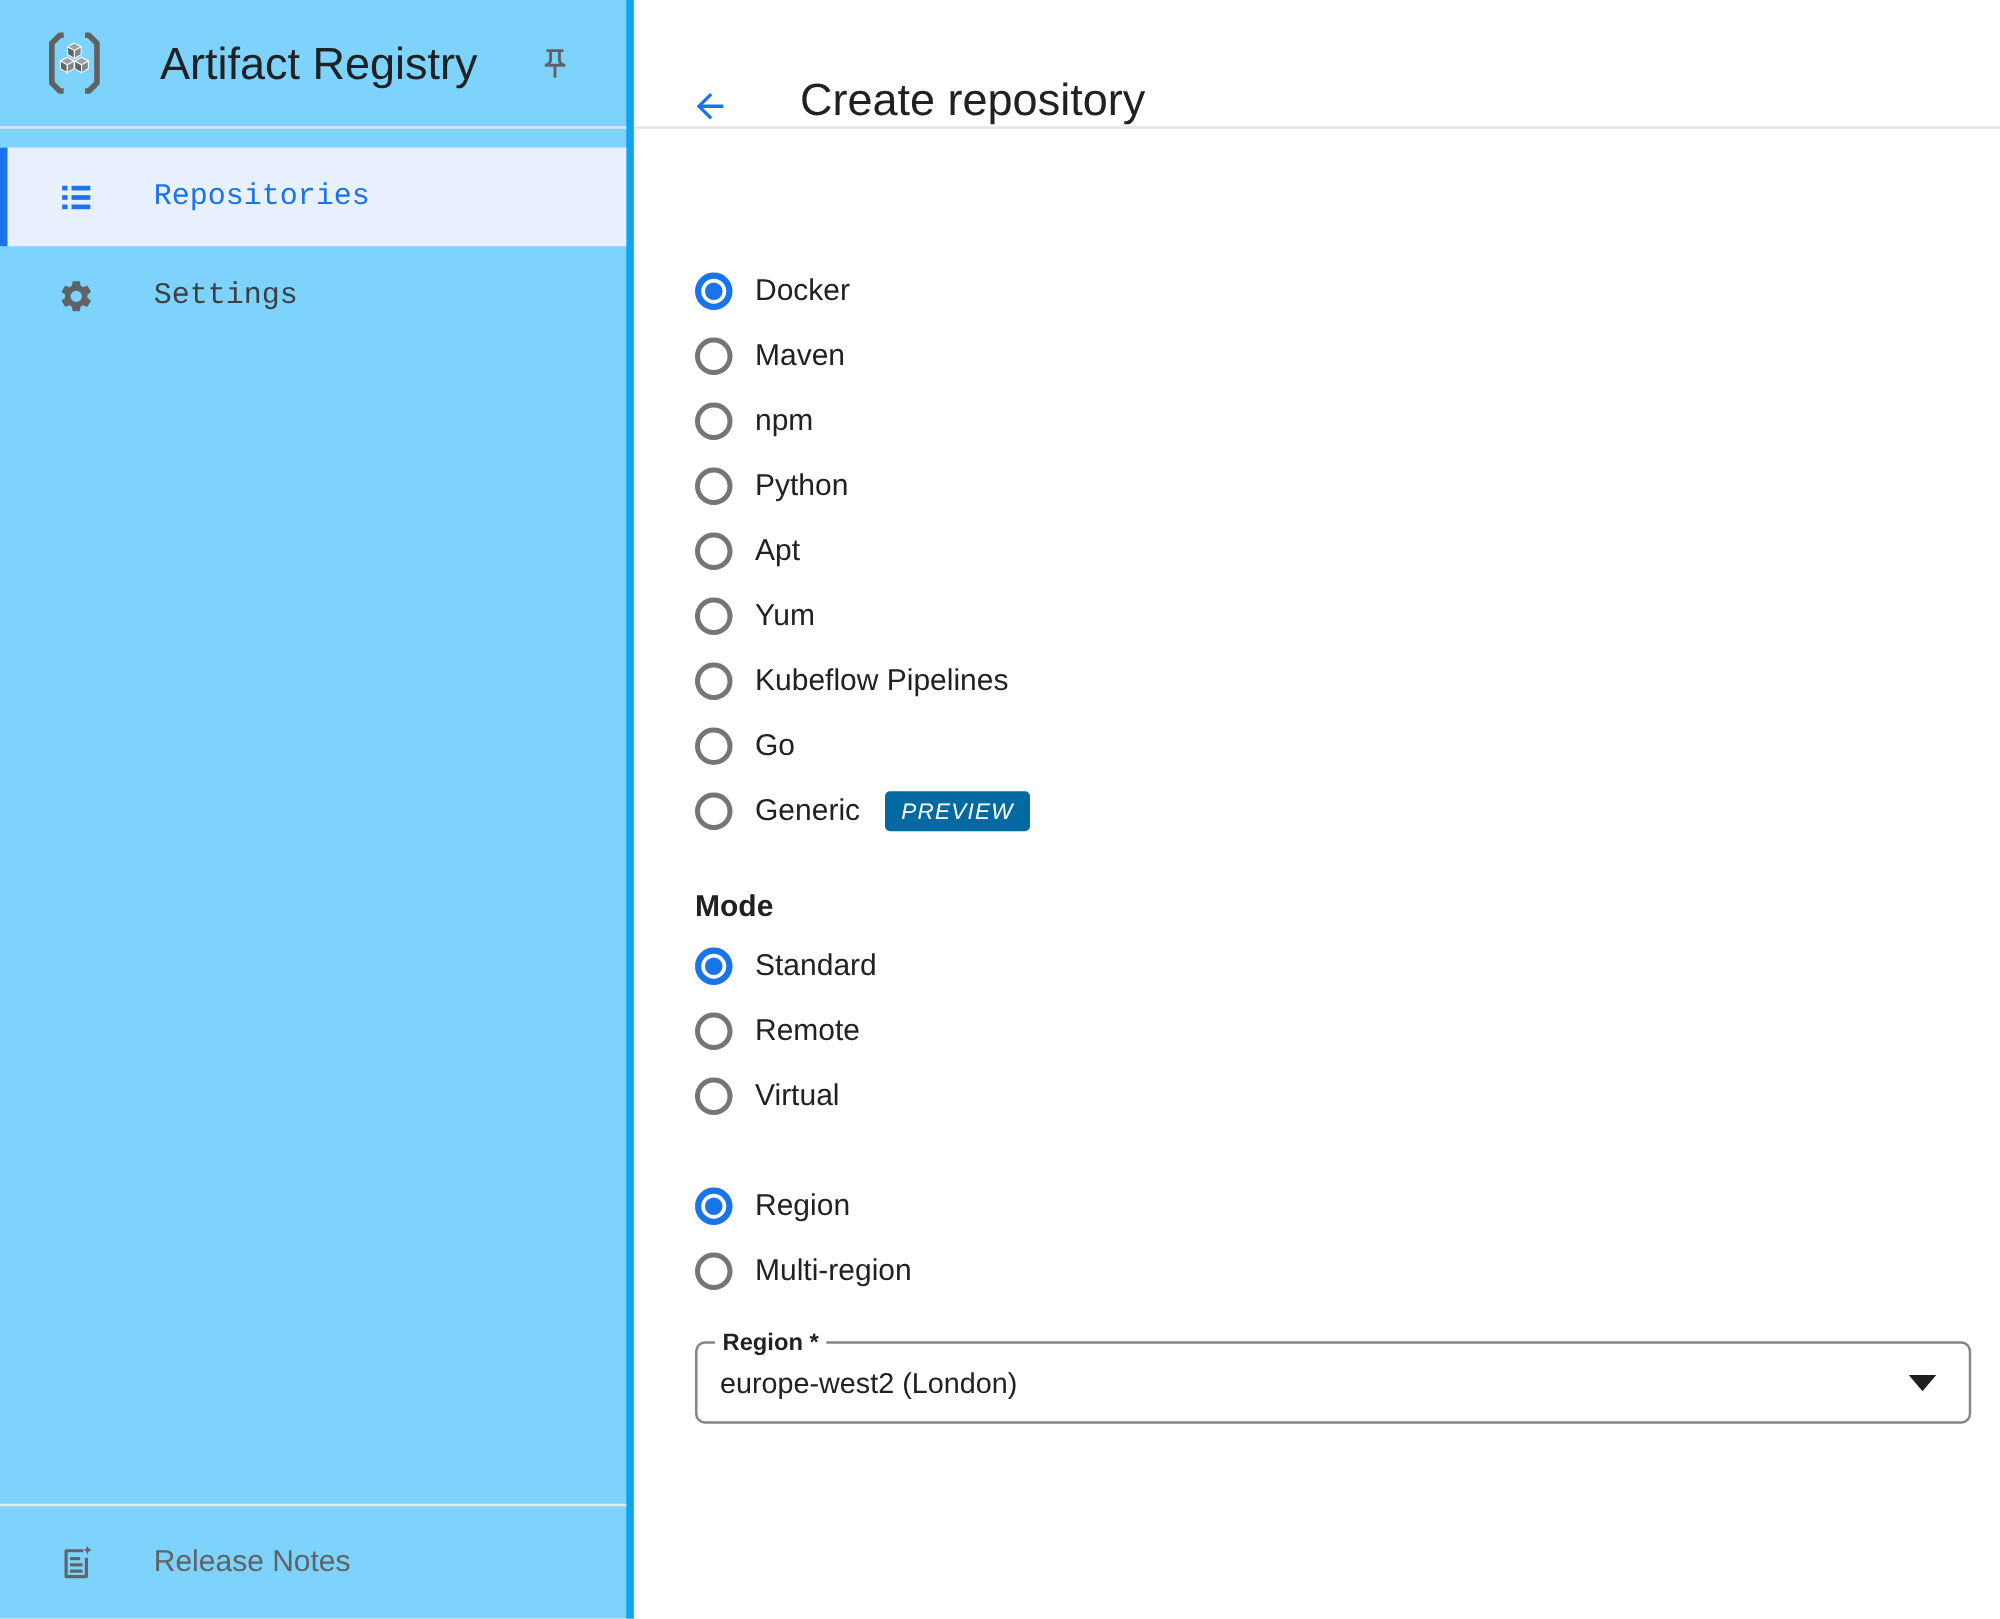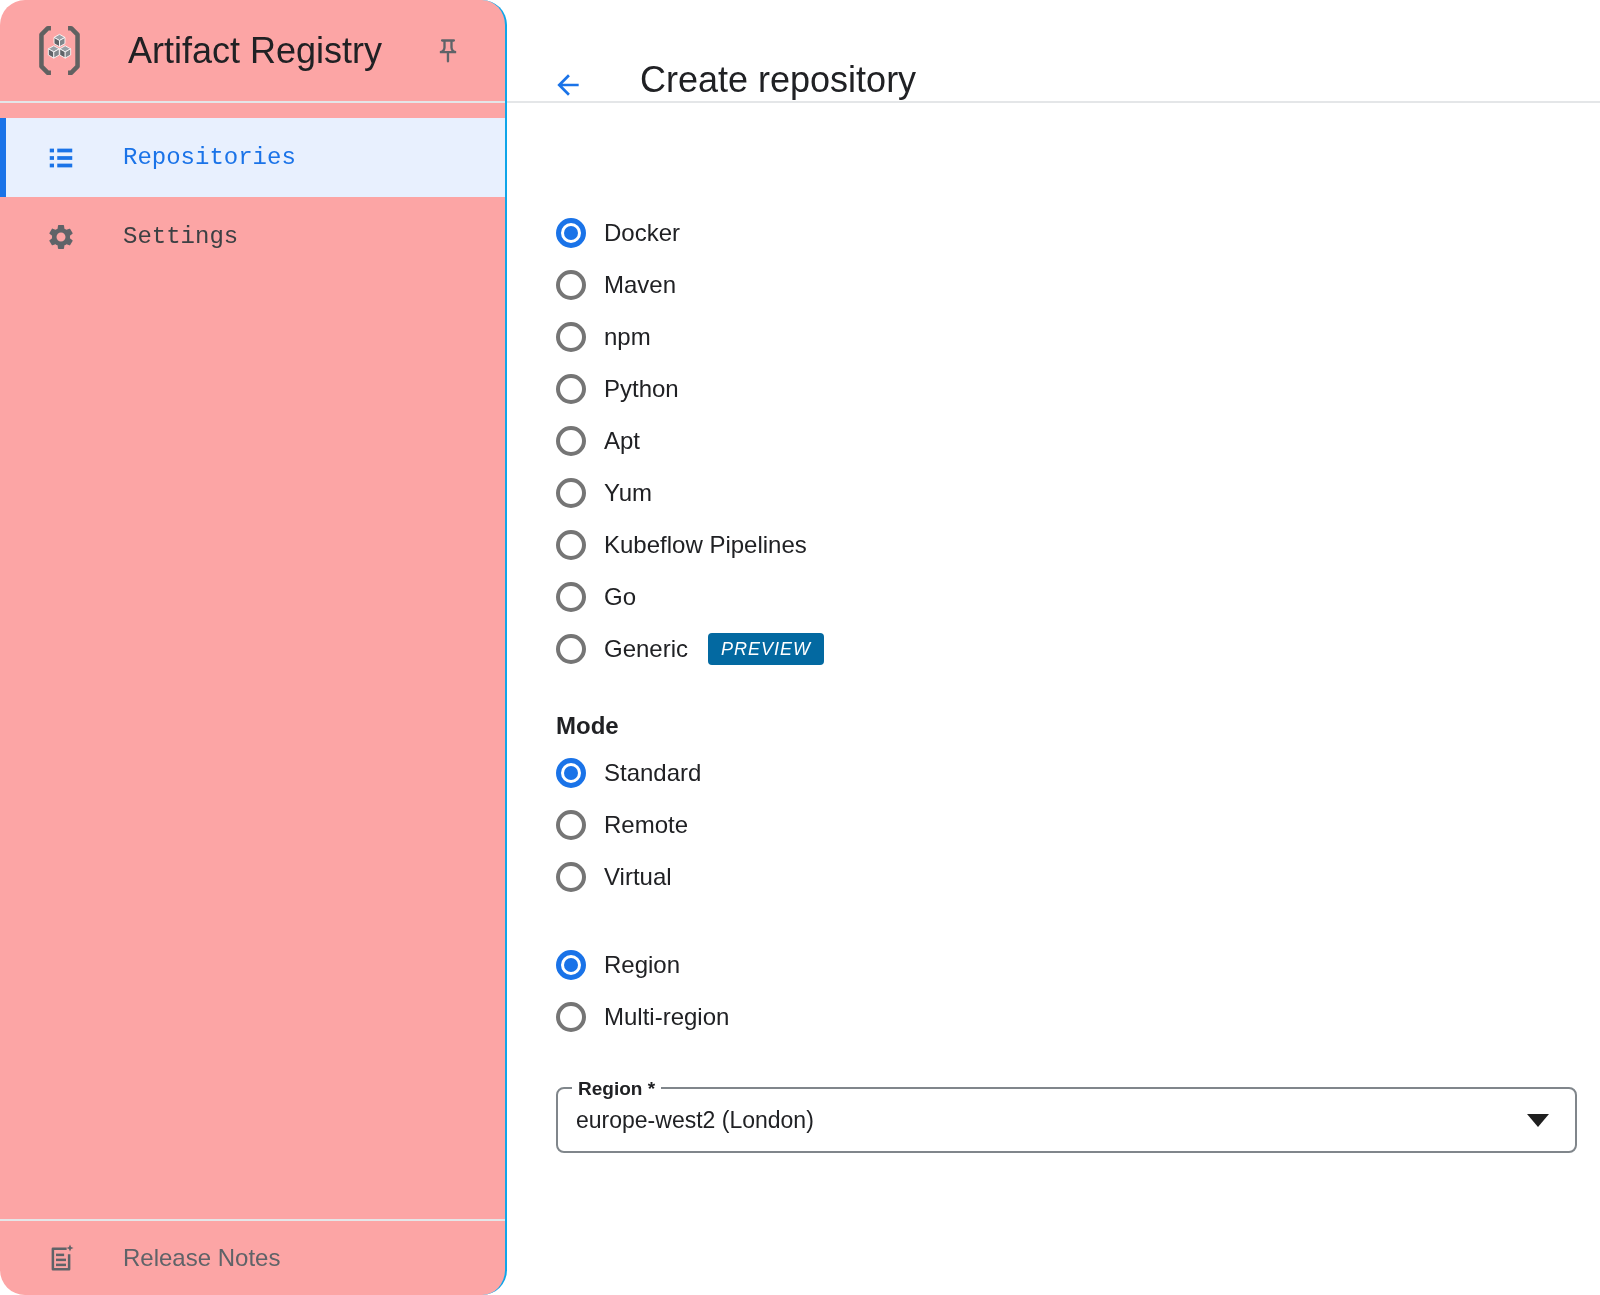--- a/index.html
+++ b/index.html
@@ -7,42 +7,42 @@
   body {
     width:1600px; height:1295px; overflow:hidden;
     font-family:"Liberation Sans", sans-serif;
     color:#202124; background:#fff;
   }
   .app { display:flex; width:1600px; height:1295px; }
 
   
   .sidebar {
     flex:0 0 507px; width:507px; position:relative;
-    border-right:2px solid #0ea5e9; background:#fca5a5;border-radius:25px;
+    border-right:6px solid #0ea5e9; background:#7dd3fc;
   }
   .sidebar-header {
     height:103px; border-bottom:2px solid #e4e6e8;
     display:flex; align-items:center; padding:0 42px 0 31px;
   }
   .app-title { font-size:36px; color:#202124; margin-left:40px; white-space:nowrap; }
   .pin-btn { margin-left:auto; width:30px; height:30px; display:flex; align-items:center; justify-content:center; cursor:pointer; }
   .nav { padding-top:15px; }
   .nav-item {
     height:79px; display:flex; align-items:center;
     padding-left:46px; font-size:24px; color:#3c4043;
     cursor:pointer; position:relative;font-family:Liberation Mono, monospace;
   }
   .nav-item .nav-icon { width:30px; height:30px; margin-right:47px; flex:0 0 30px; }
   .nav-item.selected { background:#e8f0fe; color:#1a73e8; }
   .nav-item.selected::before {
     content:''; position:absolute; left:0; top:0; bottom:0;
     width:6px; background:#1a73e8;
   }
   .sidebar-footer {
-    position:absolute; left:0; right:0; bottom:0; height:76px;
+    position:absolute; left:0; right:0; bottom:0; height:92px;
     border-top:2px solid #e4e6e8; display:flex; align-items:center;
     padding-left:46px; font-size:24px; color:#5f6368; cursor:pointer;
   }
   .sidebar-footer .nav-icon { width:30px; height:30px; margin-right:47px; }
 
   
   .main { flex:1 1 auto; display:flex; flex-direction:column; }
   .page-header {
     flex:0 0 103px; height:103px; border-bottom:2px solid #e4e6e8;
     display:flex; align-items:flex-end; padding-left:45px;
@@ -61,21 +61,21 @@
   .field-label {
     position:absolute; top:-14px; left:14px; background:#fff;
     padding:0 6px; font-size:19px; font-weight:700; color:#202124; line-height:27px;
     white-space:nowrap;
   }
   .field-input {
     border:none; outline:none; width:100%; padding:0; background:transparent;
     font-family:inherit; font-size:24px; color:#202124;
   }
   .select-value { font-size:23px; color:#202124; }
-  .select-field { margin-top:44px; height:66px; cursor:pointer; }
+  .select-field { margin-top:30px; height:66px; cursor:pointer; }
   .caret {
     margin-left:auto; width:0; height:0;
     border-left:11px solid transparent; border-right:11px solid transparent;
     border-top:13px solid #1f1f1f;
   }
 
   
   .section { margin-top:44px; }
   .section.tight { margin-top:36px; }
   .section-label { font-size:24px; font-weight:700; color:#202124; line-height:30px; margin-bottom:6px; }

